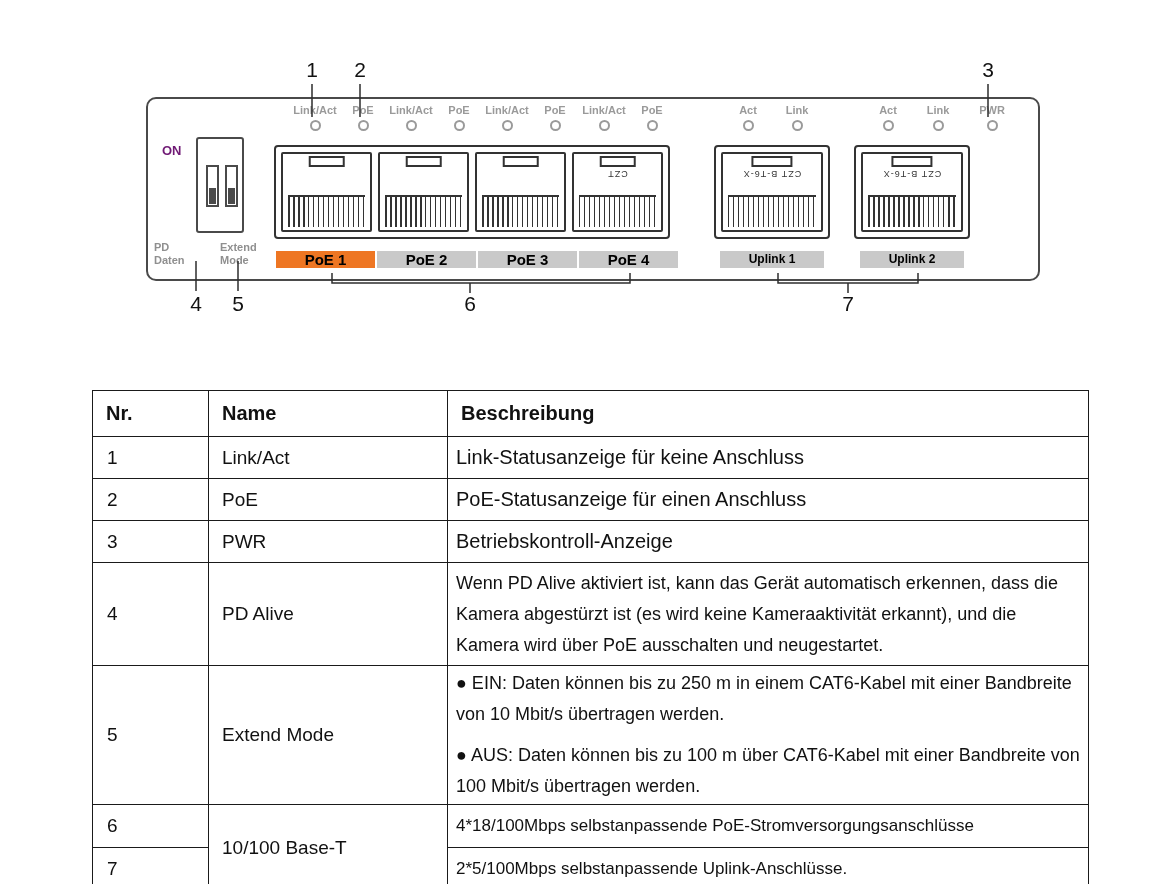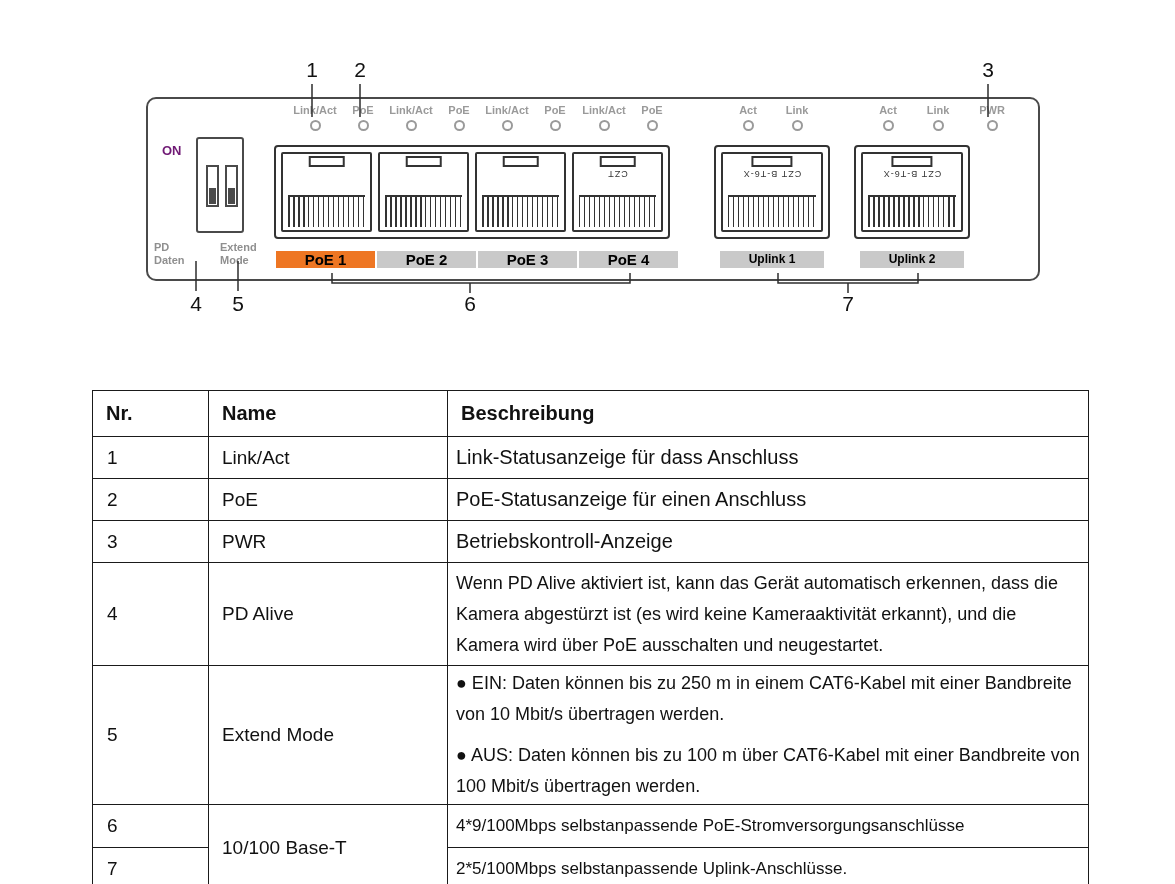--- a/index.html
+++ b/index.html
@@ -226,21 +226,21 @@
     </colgroup>
   <tbody>
     <tr class="h-row">
       <th>Nr.</th>
       <th>Name</th>
       <th>Beschreibung</th>
     </tr>
     <tr class="r-s">
       <td class="nr">1</td>
       <td class="name">Link/Act</td>
-      <td class="desc">Link-Statusanzeige für dass Anschluss</td>
+      <td class="desc">Link-Statusanzeige für keine Anschluss</td>
     </tr>
     <tr class="r-s">
       <td class="nr">2</td>
       <td class="name">PoE</td>
       <td class="desc">PoE-Statusanzeige für einen Anschluss</td>
     </tr>
     <tr class="r-s">
       <td class="nr">3</td>
       <td class="name">PWR</td>
       <td class="desc">Betriebskontroll-Anzeige</td>
@@ -254,20 +254,20 @@
       <td class="nr">5</td>
       <td class="name">Extend Mode</td>
       <td class="desc small">
         <div class="bullet-block">● EIN: Daten können bis zu 250 m in einem CAT6-Kabel mit einer Bandbreite von 10 Mbit/s übertragen werden.</div>
         <div class="bullet-block">● AUS: Daten können bis zu 100 m über CAT6-Kabel mit einer Bandbreite von 100 Mbit/s übertragen werden.</div>
       </td>
     </tr>
     <tr class="r-67">
       <td class="nr">6</td>
       <td class="name" rowspan="2">10/100 Base-T</td>
-      <td class="desc xs">4*9/100Mbps selbstanpassende PoE-Stromversorgungsanschlüsse</td>
+      <td class="desc xs">4*18/100Mbps selbstanpassende PoE-Stromversorgungsanschlüsse</td>
     </tr>
     <tr class="r-67">
       <td class="nr">7</td>
       <td class="desc xs">2*5/100Mbps selbstanpassende Uplink-Anschlüsse.</td>
     </tr>
   </tbody>
 </table>
 
 </body></html>

